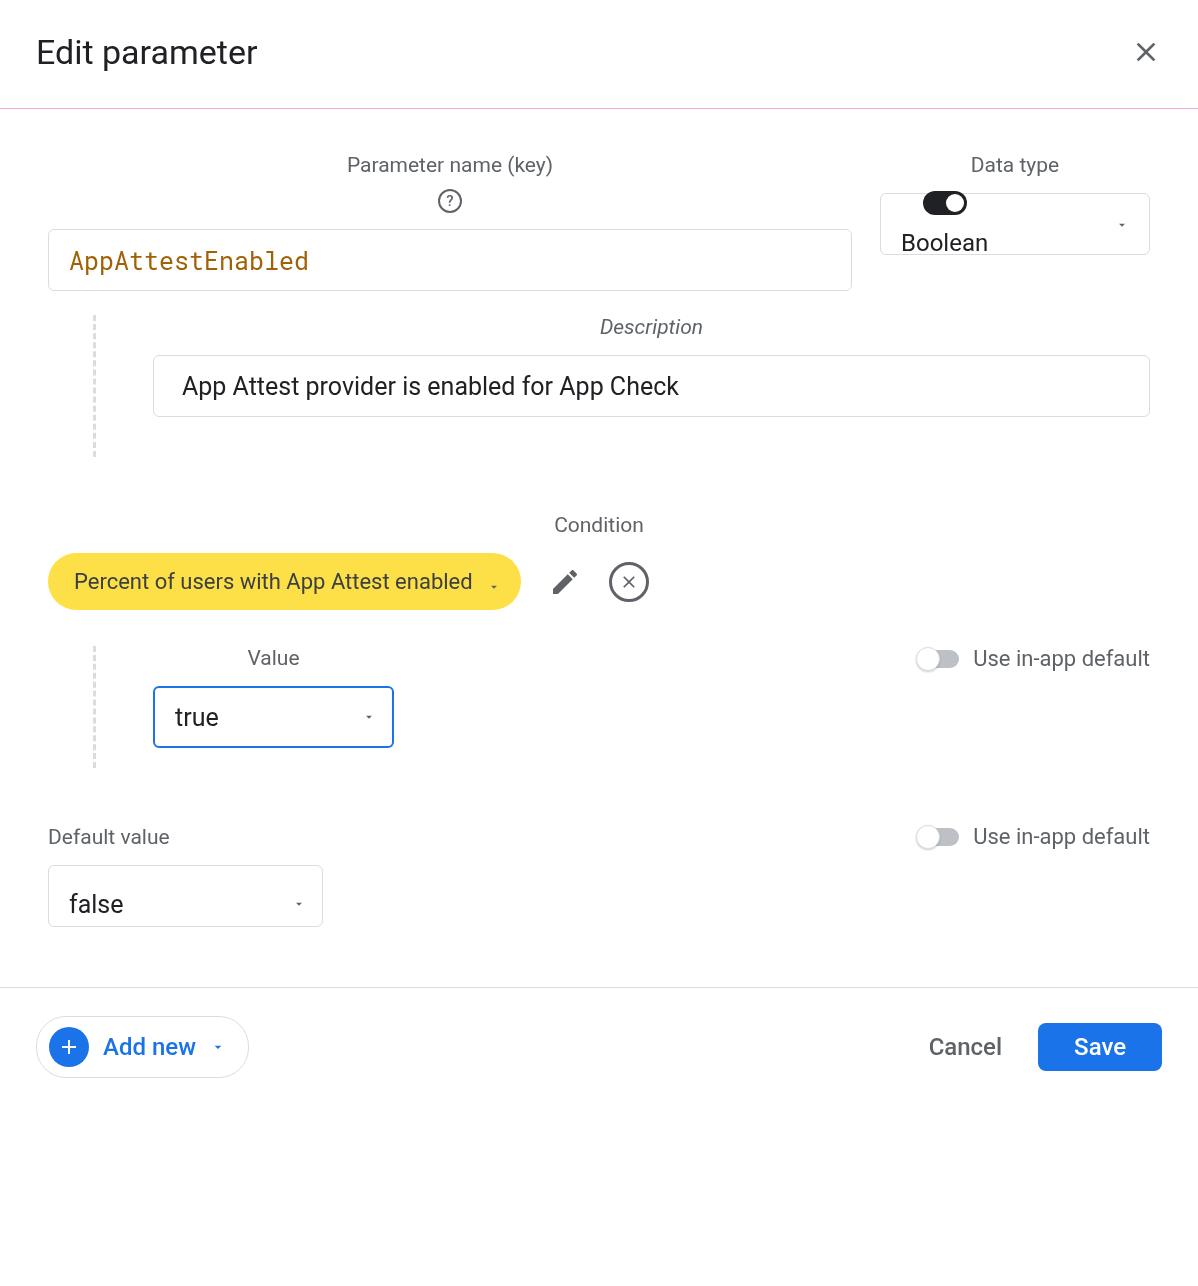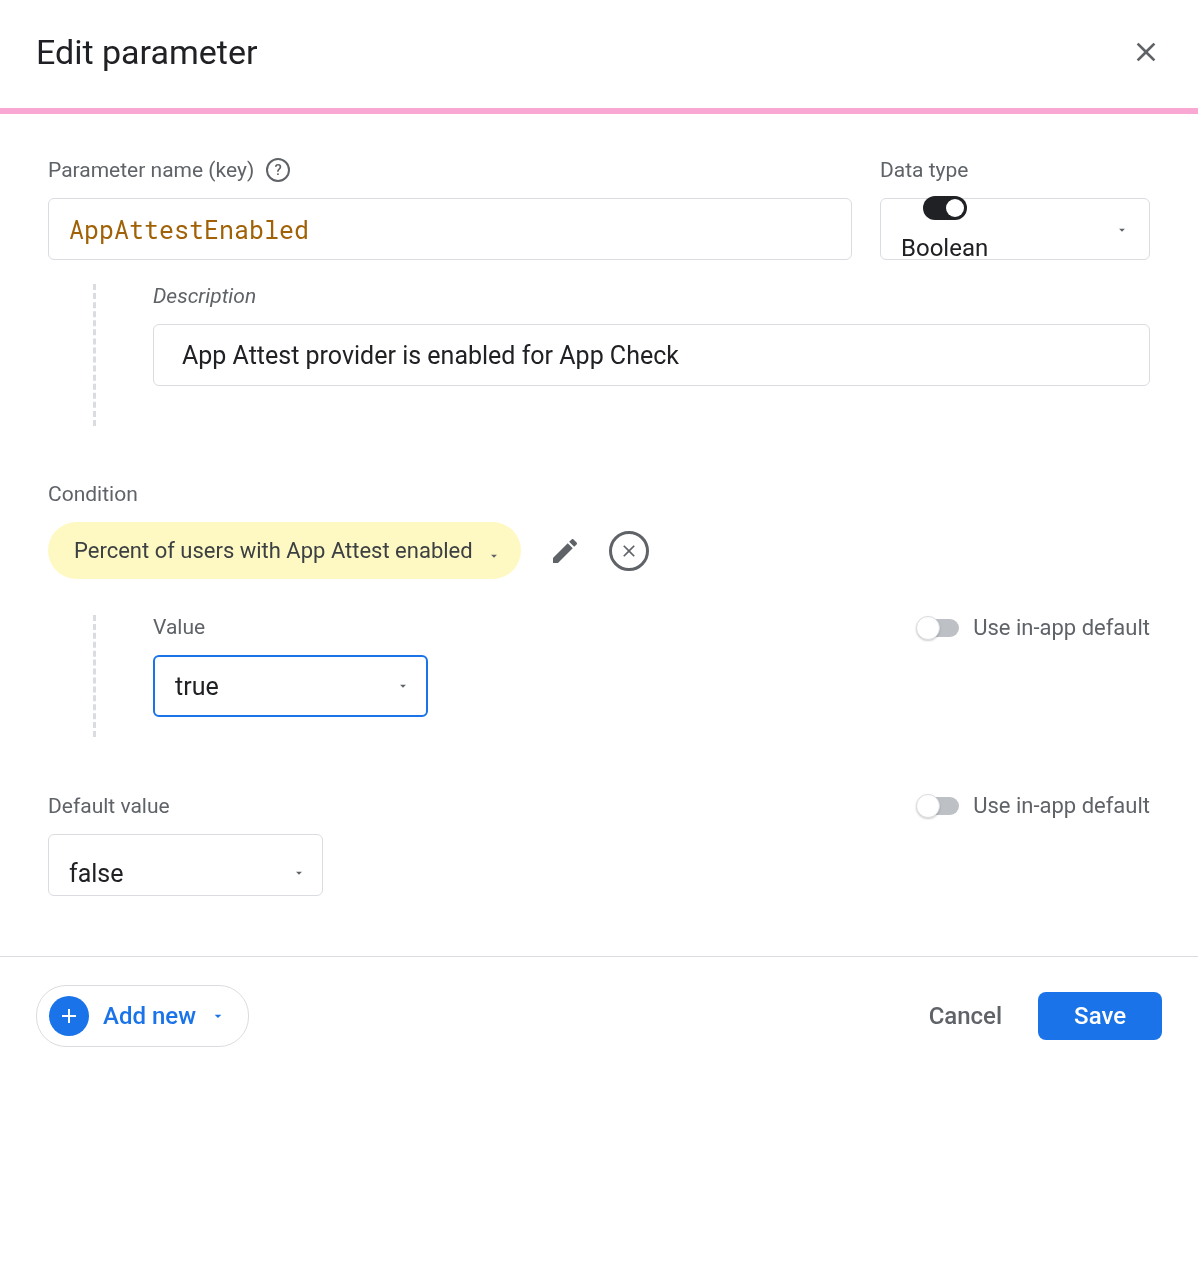--- a/index.html
+++ b/index.html
@@ -10,21 +10,21 @@
     }
     body {
       background: #fff;
       color: #202124;
       width: 1198px;
     }
     .header {
       display: flex;
       justify-content: space-between;
       padding: 32px 36px 36px 36px;
-      border-bottom: 6px solid #f9a8d4;
+      border-bottom: 1px solid #f9a8d4;
     }
     .header-title {
       font-size: 34px;
       font-weight: 400;
       color: #202124;
     }
     .close-btn {
       cursor: pointer;
       color: #5f6368;
       display: flex;
@@ -46,20 +46,21 @@
       width: 270px;
     }
     .label {
       font-size: 21px;
       color: #5f6368;
       font-weight: 400;
       display: flex;
       align-items: center;
       gap: 12px;
       margin-bottom: 16px;
+      flex-direction: column;
     }
     .help-icon {
       display: inline-flex;
       align-items: center;
       justify-content: center;
       width: 24px;
       height: 24px;
       border: 2px solid #5f6368;
       border-radius: 50%;
       font-size: 15px;
@@ -145,21 +146,21 @@
     .condition-section {
       margin-top: 56px;
     }
     .condition-row {
       display: flex;
       align-items: center;
       gap: 28px;
       margin-top: 16px;
     }
     .condition-chip {
-      background: #fef9c3;
+      background: #fde047;
       border-radius: 30px;
       padding: 16px 20px 16px 26px;
       display: flex;
       align-items: flex-end;
       gap: 14px;
       cursor: pointer;
       font-size: 22px;
       color: #3c4043;
     }
     .icon-btn {
@@ -180,21 +181,21 @@
       align-items: center;
       justify-content: center;
     }
     .value-row {
       display: flex;
       justify-content: space-between;
       align-items: flex-start;
       margin-top: 30px;
     }
     .value-select {
-      width: 275px;
+      width: 241px;
       height: 62px;
       border: 2px solid #1a73e8;
       border-radius: 6px;
       padding: 0 16px 0 20px;
       display: flex;
       align-items: center;
       justify-content: space-between;
       cursor: pointer;
       font-size: 25px;
       color: #202124;

